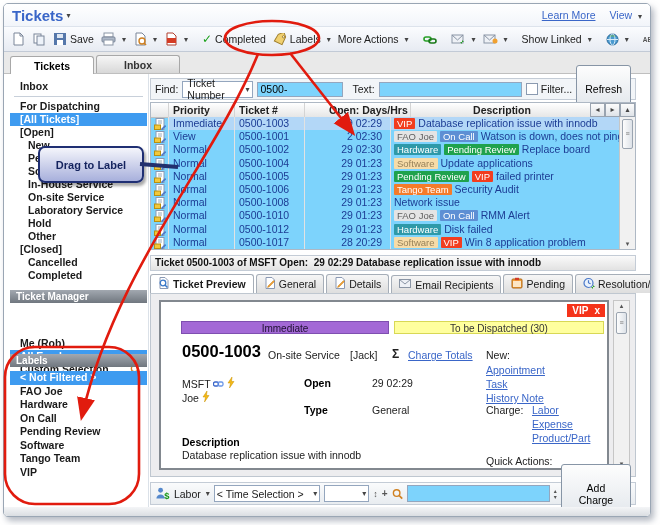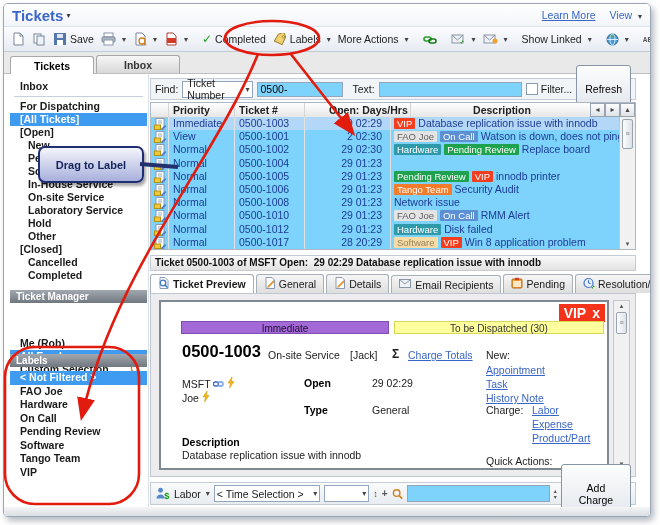--- a/index.html
+++ b/index.html
@@ -76,21 +76,21 @@
   
   .dtabs{position:absolute;left:146px;top:200px;width:486px;height:19px;display:flex;align-items:flex-end;}
   .dtab{display:flex;align-items:center;gap:3px;padding:2px 7px;border:1px solid #a6aeb8;border-bottom:none;
         border-radius:3px 3px 0 0;background:linear-gradient(#f6f6f6,#dedede);margin-right:2px;cursor:pointer;white-space:nowrap;}
   .dtab.active{background:#fff;font-weight:bold;}
   
   .preview{position:absolute;left:146px;top:219px;width:486px;height:184px;box-sizing:border-box;
            background:#ededef;border:1px solid #bfc7d0;}
   .pinner{position:absolute;left:8px;top:6px;right:26px;bottom:6px;background:#fff;border:2px solid #82888f;}
   .pscroll{position:absolute;right:5px;top:6px;bottom:6px;width:15px;background:#f1f1f1;border:1px solid #c6c6c6;text-align:center;}
-  .vip-badge{position:absolute;right:2px;top:2px;background:#f5331a;color:#fff;font-weight:bold;font-size:14px;
+  .vip-badge{position:absolute;right:2px;top:2px;background:#f5331a;color:#fff;font-weight:bold;font-size:10px;
              padding:1px 5px;cursor:pointer;}
   .vip-badge .x{margin-left:6px;font-weight:bold;}
   .bar{position:absolute;top:19px;height:13px;line-height:13px;text-align:center;font-size:10px;box-sizing:border-box;}
   .bar.purple{left:20px;width:208px;background:#a369d6;border:1px solid #7e4fb0;color:#1d1030;}
   .bar.yellow{left:233px;right:3px;background:#ffff9e;border:1px solid #d8d855;color:#333;}
   .pv-num{position:absolute;left:21px;top:40px;font-size:16.5px;font-weight:bold;color:#000;}
   .pv-txt{position:absolute;font-size:10.5px;color:#222;white-space:nowrap;}
   .pv-bold{font-weight:bold;color:#000;}
   .pv-link{color:#3a66c8;text-decoration:underline;cursor:pointer;}
   .pv-links div{margin-bottom:2px;}
@@ -356,33 +356,34 @@
             <div class="tc c-icon"><svg width="12" height="12" viewBox="0 0 12 12">
                 <rect x="2" y="0.5" width="8" height="11" fill="#fff" stroke="#8a99b4"></rect>
                 <line x1="4" y1="3" x2="8" y2="3" stroke="#9ab"></line>
                 <line x1="4" y1="5" x2="8" y2="5" stroke="#9ab"></line>
                 <rect x="0.5" y="7" width="6" height="4.5" fill="#f2c83a" stroke="#b89010"></rect>
                 <path d="M7 11 L11 7 l1.2 1.2 L8.2 12 Z" fill="#4a78c8"></path>
               </svg></div>
             <div class="tc c-pri">Normal</div>
             <div class="tc c-num">0500-1004</div>
             <div class="tc c-open">29 01:23</div>
+            <div class="tc c-desc"><span class="chip" style="background: rgb(247, 220, 168); color: rgb(151, 130, 90);">Software</span><span>Update applications</span></div>
           </div>
           <div class="trow">
             <div class="tc c-icon"><svg width="12" height="12" viewBox="0 0 12 12">
                 <rect x="2" y="0.5" width="8" height="11" fill="#fff" stroke="#8a99b4"></rect>
                 <line x1="4" y1="3" x2="8" y2="3" stroke="#9ab"></line>
                 <line x1="4" y1="5" x2="8" y2="5" stroke="#9ab"></line>
                 <rect x="0.5" y="7" width="6" height="4.5" fill="#f2c83a" stroke="#b89010"></rect>
                 <path d="M7 11 L11 7 l1.2 1.2 L8.2 12 Z" fill="#4a78c8"></path>
               </svg></div>
             <div class="tc c-pri">Normal</div>
             <div class="tc c-num">0500-1005</div>
             <div class="tc c-open">29 01:23</div>
-            <div class="tc c-desc"><span class="chip" style="background: rgb(31, 162, 77); color: rgb(255, 255, 255);">Pending Review</span><span class="chip" style="background: rgb(242, 61, 31); color: rgb(255, 255, 255);">VIP</span><span>innodb printer</span></div>
+            <div class="tc c-desc"><span class="chip" style="background: rgb(31, 162, 77); color: rgb(255, 255, 255);">Pending Review</span><span class="chip" style="background: rgb(242, 61, 31); color: rgb(255, 255, 255);">VIP</span><span>failed printer</span></div>
           </div>
           <div class="trow">
             <div class="tc c-icon"><svg width="12" height="12" viewBox="0 0 12 12">
                 <rect x="2" y="0.5" width="8" height="11" fill="#fff" stroke="#8a99b4"></rect>
                 <line x1="4" y1="3" x2="8" y2="3" stroke="#9ab"></line>
                 <line x1="4" y1="5" x2="8" y2="5" stroke="#9ab"></line>
                 <rect x="0.5" y="7" width="6" height="4.5" fill="#f2c83a" stroke="#b89010"></rect>
                 <path d="M7 11 L11 7 l1.2 1.2 L8.2 12 Z" fill="#4a78c8"></path>
               </svg></div>
             <div class="tc c-pri">Normal</div>

